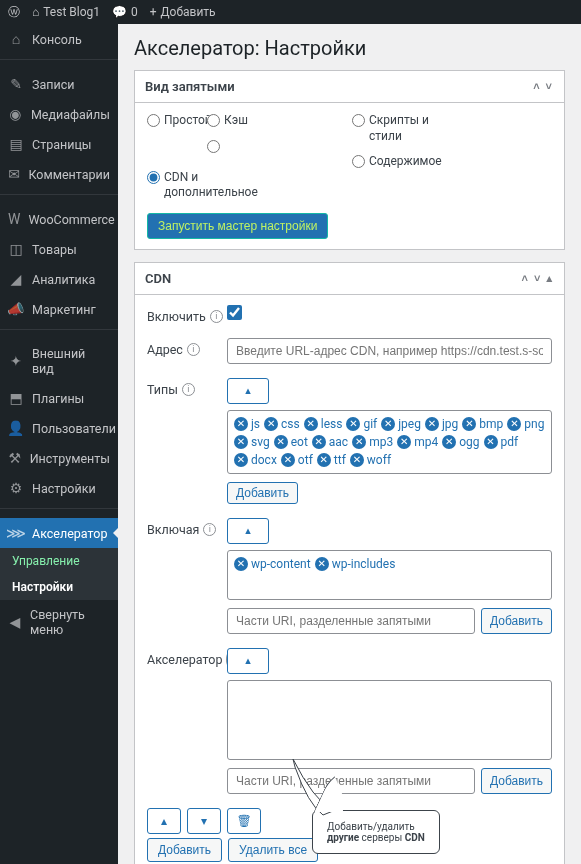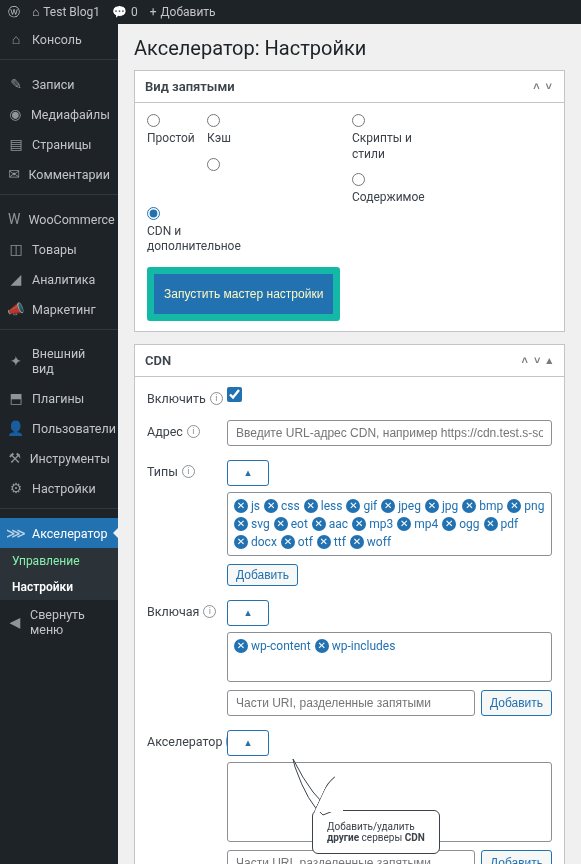--- a/index.html
+++ b/index.html
@@ -21,24 +21,24 @@
 .panel-head { display: flex; align-items: center; justify-content: space-between; padding: 8px 10px; border-bottom: 1px solid #c3c4c7; font-weight: 600; font-size: 13px; }
 .panel-head .controls { display: flex; gap: 2px; color: #787c82; }
 .panel-head .controls span { cursor: pointer; font-size: 11px; padding: 0 2px; }
 .panel-body { padding: 10px 12px; }
 .radios { display: flex; flex-wrap: wrap; gap: 0; }
 .rcol { display: flex; flex-direction: column; gap: 10px; }
 .rcol.r1 { width: 60px; }
 .rcol.r2 { width: 145px; }
 .rcol.r3 { width: 95px; }
 .rcol.r4 { width: 120px; }
-.radio-item { display: flex; align-items: flex-start; gap: 4px; font-size: 12px; line-height: 1.3; flex-direction: column; }
+.radio-item { display: flex; align-items: flex-start; gap: 4px; font-size: 12px; line-height: 1.3; }
 .radio-item input[type=radio] { margin-top: 1px; }
 .radio-item.sel input[type=radio] { accent-color: #2271b1; }
-.btn-primary { background: #2271b1; color: #fef9c3; border: 7px solid #14b8a6; border-radius: 3px; padding: 13px 10px; font-size: 12px; cursor: pointer; margin-top: 12px; }
+.btn-primary { background: #2271b1; color: #bef264; border: 1px solid #14b8a6; border-radius: 3px; padding: 5px 10px; font-size: 12px; cursor: pointer; margin-top: 12px; }
 .btn-secondary { background: #f6f7f7; color: #2271b1; border: 1px solid #2271b1; border-radius: 3px; padding: 4px 10px; font-size: 12px; cursor: pointer; }
 .btn-secondary.small { padding: 3px 8px; }
 .row { display: flex; align-items: flex-start; margin-bottom: 14px; }
 .row .label { width: 80px; font-size: 12.5px; padding-top: 4px; display: flex; align-items: center; gap: 4px; }
 .row .label .info { width: 13px; height: 13px; border-radius: 50%; border: 1px solid #8c8f94; display: inline-flex; align-items: center; justify-content: center; font-size: 9px; color: #8c8f94; }
 .row .control { flex: 1; }
 .checkbox { width: 15px; height: 15px; accent-color: #2271b1; }
 .text-input { width: 100%; border: 1px solid #8c8f94; border-radius: 3px; padding: 5px 8px; font-size: 12px; color: #8c8f94; }
 .btn-collapse { background: #fff; border: 1px solid #2271b1; color: #2271b1; border-radius: 3px; width: 42px; height: 26px; display: flex; align-items: center; justify-content: center; cursor: pointer; font-size: 11px; margin-bottom: 6px; }
 .tagbox { border: 1px solid #8c8f94; border-radius: 3px; padding: 6px; min-height: 50px; display: flex; flex-wrap: wrap; gap: 4px; align-content: flex-start; }

